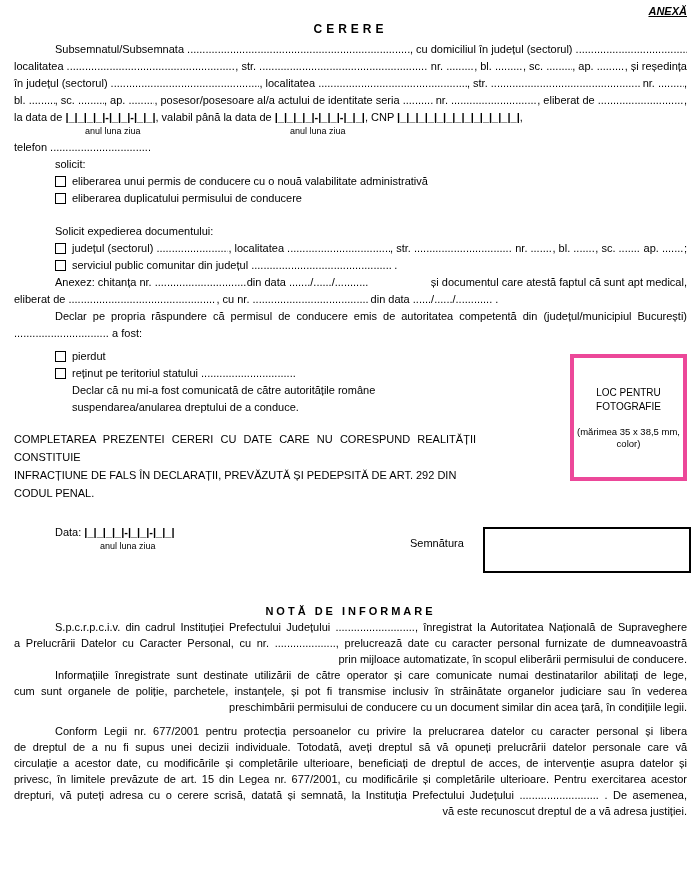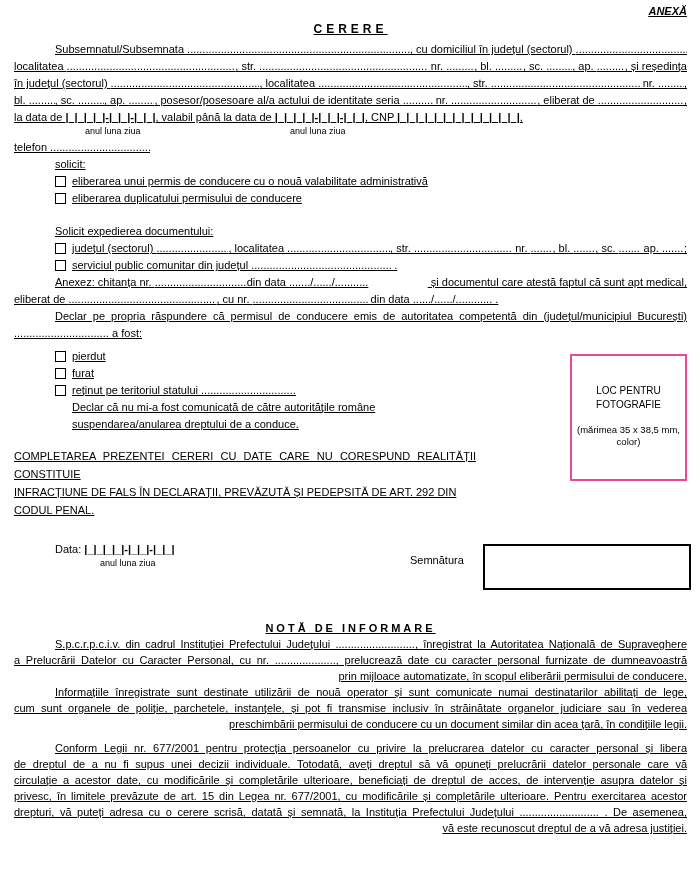--- a/index.html
+++ b/index.html
@@ -1,20 +1,20 @@
 <!DOCTYPE html>
 <html><head>
 <meta charset="utf-8">
 <style>
   html,body { margin:0; padding:0; background:#fff; }
   .page {
     position:relative; width:699px; height:873px; box-sizing:border-box;
     background:#fff; color:#000; overflow:hidden;
     padding:0 12px 0 14px;
-    font-family:"Liberation Sans", sans-serif; font-size:11px; line-height:17px;text-decoration:underline;
+    font-family:"Liberation Sans", sans-serif; font-size:11px; line-height:17px;
   }
   .annex { padding-top:5px; text-align:right; font-weight:bold; font-style:italic;
            text-decoration:underline; line-height:13px; }
   .title { margin-top:4px; text-align:center; font-weight:bold; font-size:12px;
            letter-spacing:4px; line-height:15px; }
   .formblock { margin-top:4px; }
   .line { display:flex; white-space:pre; }
   .line > span { flex:0 0 auto; }
   .fill { flex:1 1 0 !important; min-width:0; overflow:hidden; }
   .g2 { flex-grow:2 !important; }
@@ -36,21 +36,21 @@
   .jline { text-align:justify; text-align-last:justify; }
   .warning { margin-top:14px; width:462px; line-height:18px; }
   .sigrow { position:relative; height:62px; margin-top:22px; }
   .sigrow .abs { position:absolute; white-space:pre; }
   .sig-data { left:41px; top:0; }
   .sig-hint { left:86px; top:17px; font-size:9px; line-height:11px; }
   .sig-label { left:396px; top:11px; }
   .sig-box { position:absolute; left:469px; top:3px; width:208px; height:46px;
              border:2px solid #000; box-sizing:border-box; background:#fff; }
   .photo { position:absolute; left:570px; top:354px; width:117px; height:127px;
-           border:2px solid #ec4899; box-sizing:border-box; text-align:center;
+           border:4px solid #ec4899; box-sizing:border-box; text-align:center;
            font-size:10px; line-height:14px; padding-top:28px; }
   .photo .small { font-size:9.5px; line-height:12px; margin-top:12px; }
   .note-heading { margin-top:18px; text-align:center; font-weight:bold;
                   letter-spacing:3px; line-height:15px; }
   .note p { margin:0; }
   .nline { line-height:16px; }
   .lline { text-align:right; }
   .p3 { margin-top:8px !important; }
 </style>
 </head>
@@ -125,23 +125,20 @@
     </div>
   </div>
 
   <div class="gap6"></div>
 
   <div>
     <div class="line indent">
       <span class="cb"></span><span>pierdut</span>
     </div>
     <div class="line indent">
-      <span class="cb"></span><span>furat</span>
-    </div>
-    <div class="line indent">
       <span class="cb"></span><span>reținut pe teritoriul statului </span><span class="dx w95">......................................................................................................................................................................................................................................</span>
     </div>
     <div class="line indent2">
       <span>Declar că nu mi-a fost comunicată de către autoritățile române</span>
     </div>
     <div class="line indent2">
       <span>suspendarea/anularea dreptului de a conduce.</span>
     </div>
   </div>
 
@@ -164,21 +161,21 @@
     <span class="abs sig-hint">anul luna ziua</span>
     <span class="abs sig-label">Semnătura</span>
     <div class="sig-box"></div>
   </div>
 
   <div class="note">
     <div class="note-heading">NOTĂ DE INFORMARE</div>
     <p class="nline jline indent">S.p.c.r.p.c.i.v. din cadrul Instituției Prefectului Județului .........................., înregistrat la Autoritatea Națională de Supraveghere</p>
     <p class="nline jline">a Prelucrării Datelor cu Caracter Personal, cu nr. ...................., prelucrează date cu caracter personal furnizate de dumneavoastră</p>
     <p class="nline lline">prin mijloace automatizate, în scopul eliberării permisului de conducere.</p>
-    <p class="nline jline indent">Informațiile înregistrate sunt destinate utilizării de nouă operator și sunt comunicate numai destinatarilor abilitați de lege,</p>
+    <p class="nline jline indent">Informațiile înregistrate sunt destinate utilizării de către operator și care comunicate numai destinatarilor abilitați de lege,</p>
     <p class="nline jline">cum sunt organele de poliție, parchetele, instanțele, și pot fi transmise inclusiv în străinătate organelor judiciare sau în vederea</p>
     <p class="nline lline">preschimbării permisului de conducere cu un document similar din acea țară, în condițiile legii.</p>
     <p class="nline jline indent p3">Conform Legii nr. 677/2001 pentru protecția persoanelor cu privire la prelucrarea datelor cu caracter personal și libera</p>
     <p class="nline jline">de dreptul de a nu fi supus unei decizii individuale. Totodată, aveți dreptul să vă opuneți prelucrării datelor personale care vă</p>
     <p class="nline jline">circulație a acestor date, cu modificările și completările ulterioare, beneficiați de dreptul de acces, de intervenție asupra datelor și</p>
     <p class="nline jline">privesc, în limitele prevăzute de art. 15 din Legea nr. 677/2001, cu modificările și completările ulterioare. Pentru exercitarea acestor</p>
     <p class="nline jline">drepturi, vă puteți adresa cu o cerere scrisă, datată și semnată, la Instituția Prefectului Județului .......................... . De asemenea,</p>
     <p class="nline lline">vă este recunoscut dreptul de a vă adresa justiției.</p>
   </div>
 

